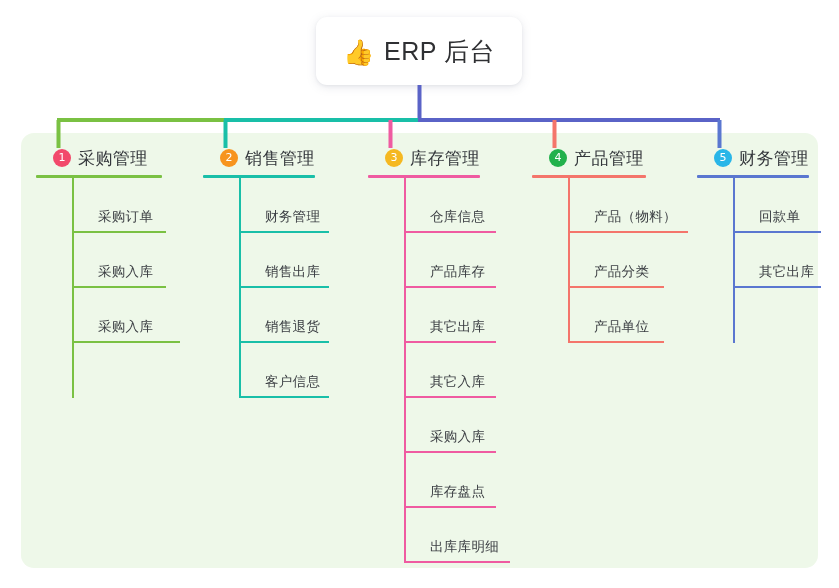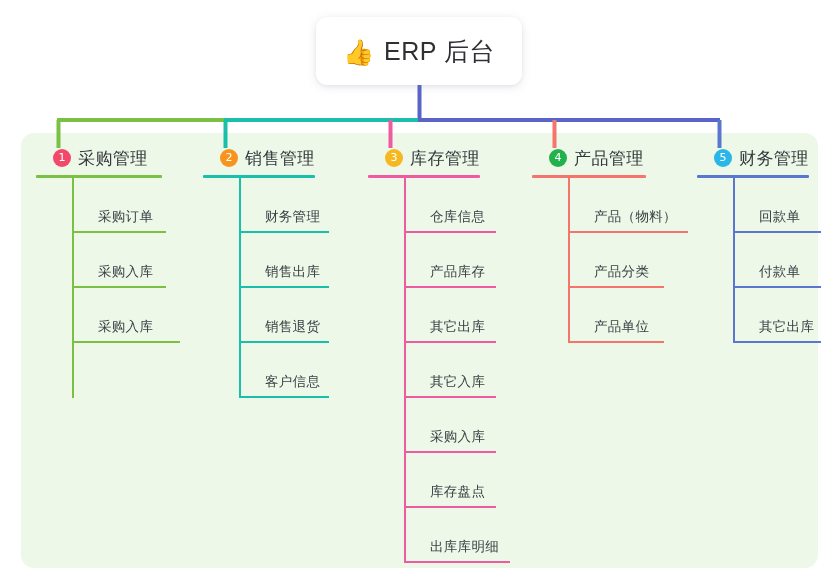--- a/index.html
+++ b/index.html
@@ -286,24 +286,20 @@
           <span class="branch-label">财务管理</span>
         </div>
         <div class="branch-rule" style="background: rgb(90, 119, 208); width: 112px;"></div>
         <div class="leaves">
           <div class="spine" style="background: rgb(90, 119, 208); height: 165px;"></div>
           <div class="leaf">
             <span class="leaf-text">回款单</span>
             <div class="leaf-rule" style="background: rgb(90, 119, 208); width: 88px;"></div>
           </div>
           <div class="leaf">
-            <span class="leaf-text">付款单</span>
-            <div class="leaf-rule" style="background: rgb(90, 119, 208); width: 88px;"></div>
-          </div>
-          <div class="leaf">
             <span class="leaf-text">其它出库</span>
             <div class="leaf-rule" style="background: rgb(90, 119, 208); width: 88px;"></div>
           </div>
         </div>
       </div>
     </div>
 
 </div>
 
 </body></html>

